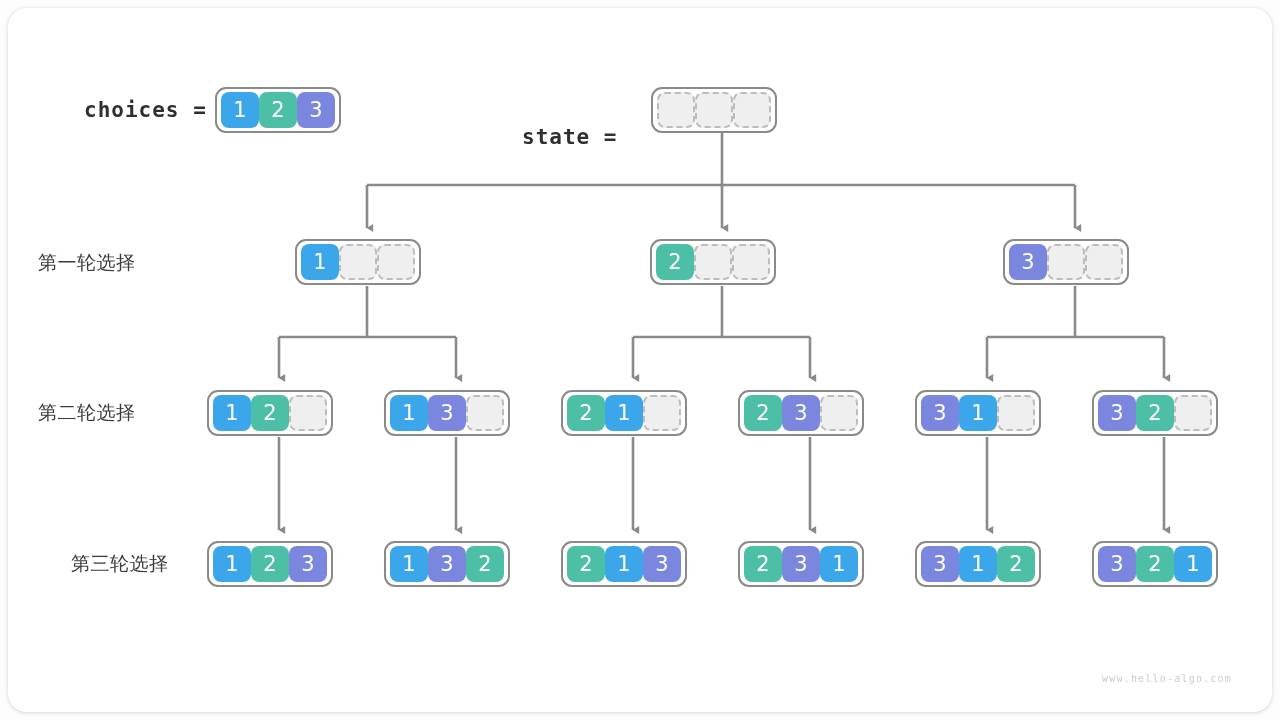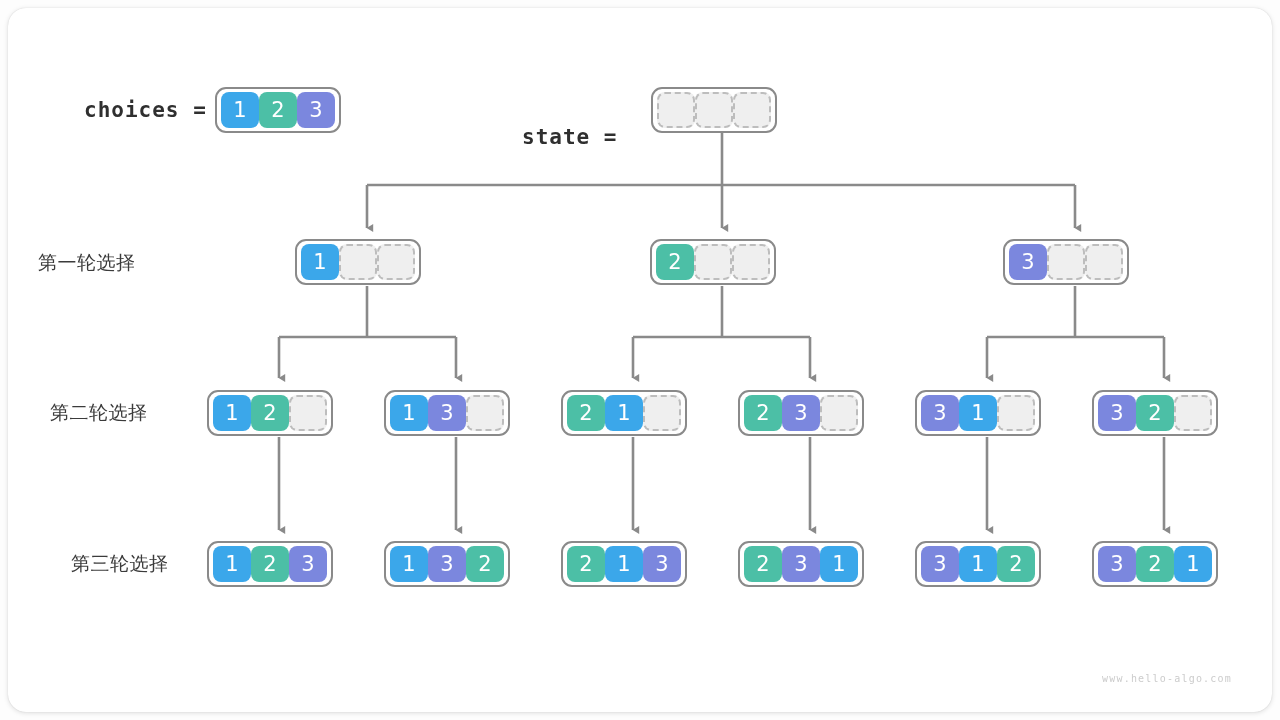--- a/index.html
+++ b/index.html
@@ -154,21 +154,21 @@
 
   <div class="mono-label" style="left:522px; top:98px;margin-top:27px;">state  =</div>
 
   <div class="arr" id="arr-state" style="left:651px; top:87px;">
       <div class="cell empty"></div>
       <div class="cell empty"></div>
       <div class="cell empty"></div>
     </div>
 
   <div class="row-label" style="left:38px; top:250px;">第一轮选择</div>
-  <div class="row-label" style="left:50px; top:400px;">第二轮选择</div>
+  <div class="row-label" style="left:38px; top:400px;">第二轮选择</div>
   <div class="row-label" style="left:38px; top:551px;margin-left:33px;">第三轮选择</div>
 
   <div class="arr" id="l1-0" style="left:295px; top:239px;">
       <div class="cell v1">1</div>
       <div class="cell empty"></div>
       <div class="cell empty"></div>
     </div>
   <div class="arr" id="l1-1" style="left:650px; top:239px;">
       <div class="cell v2">2</div>
       <div class="cell empty"></div>

